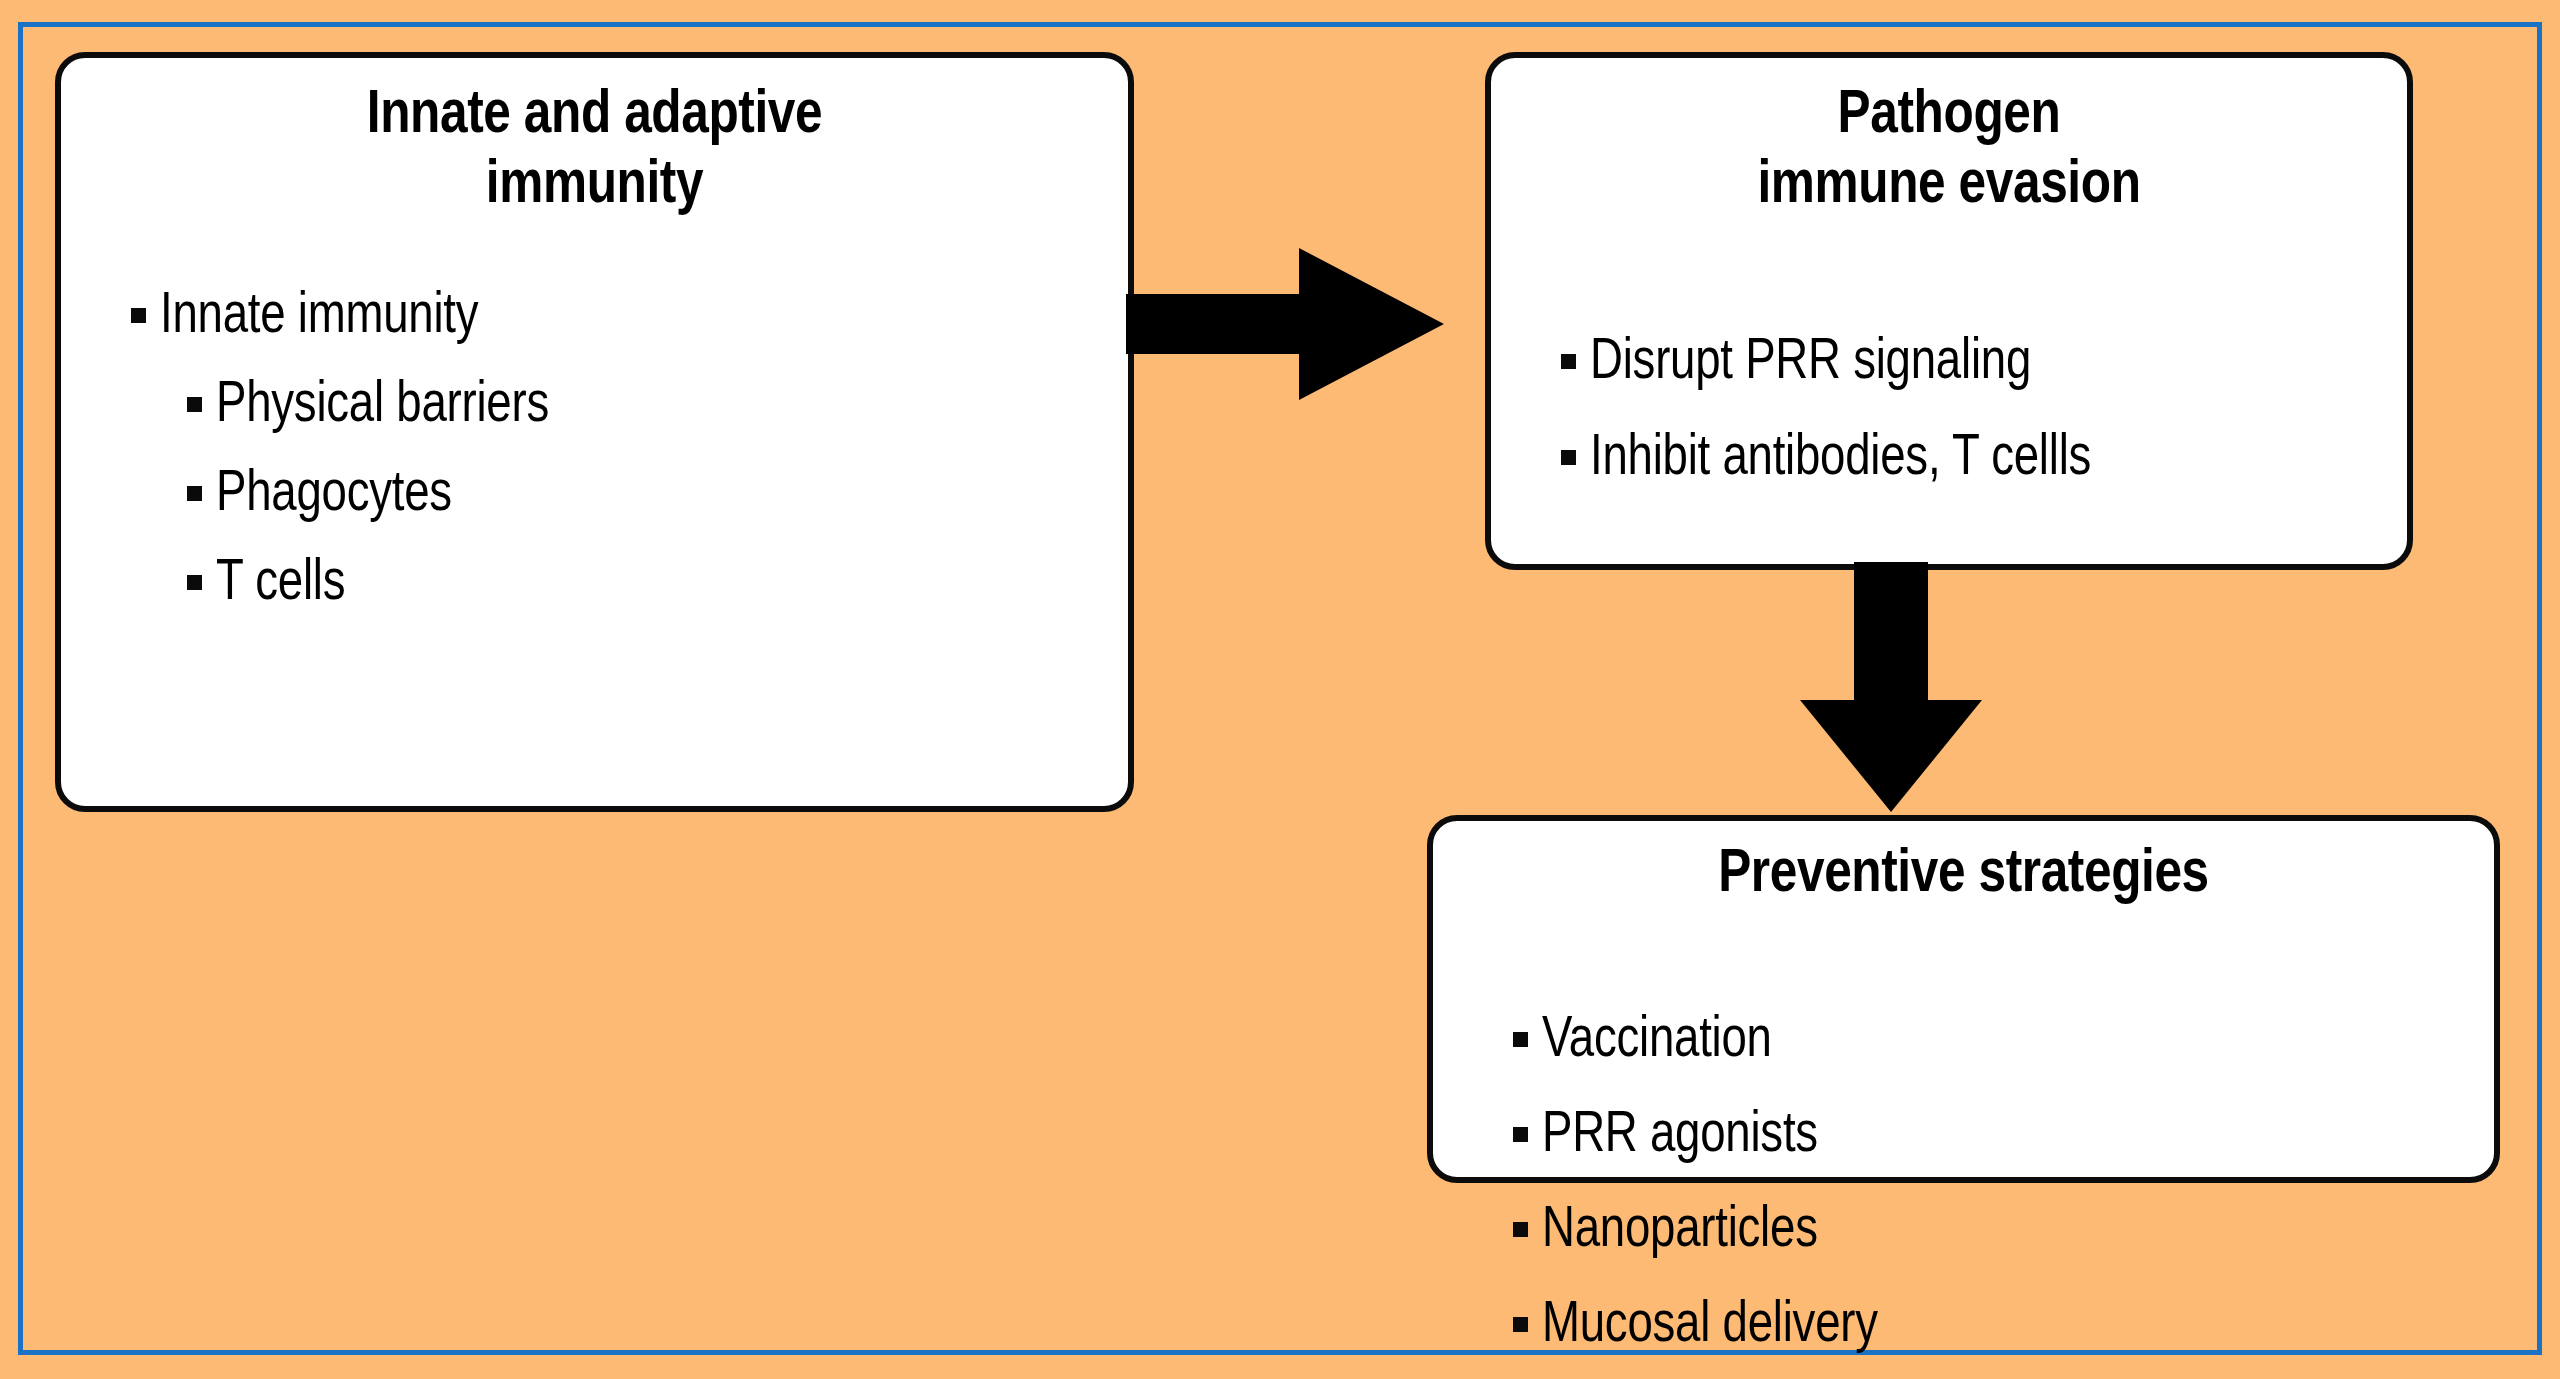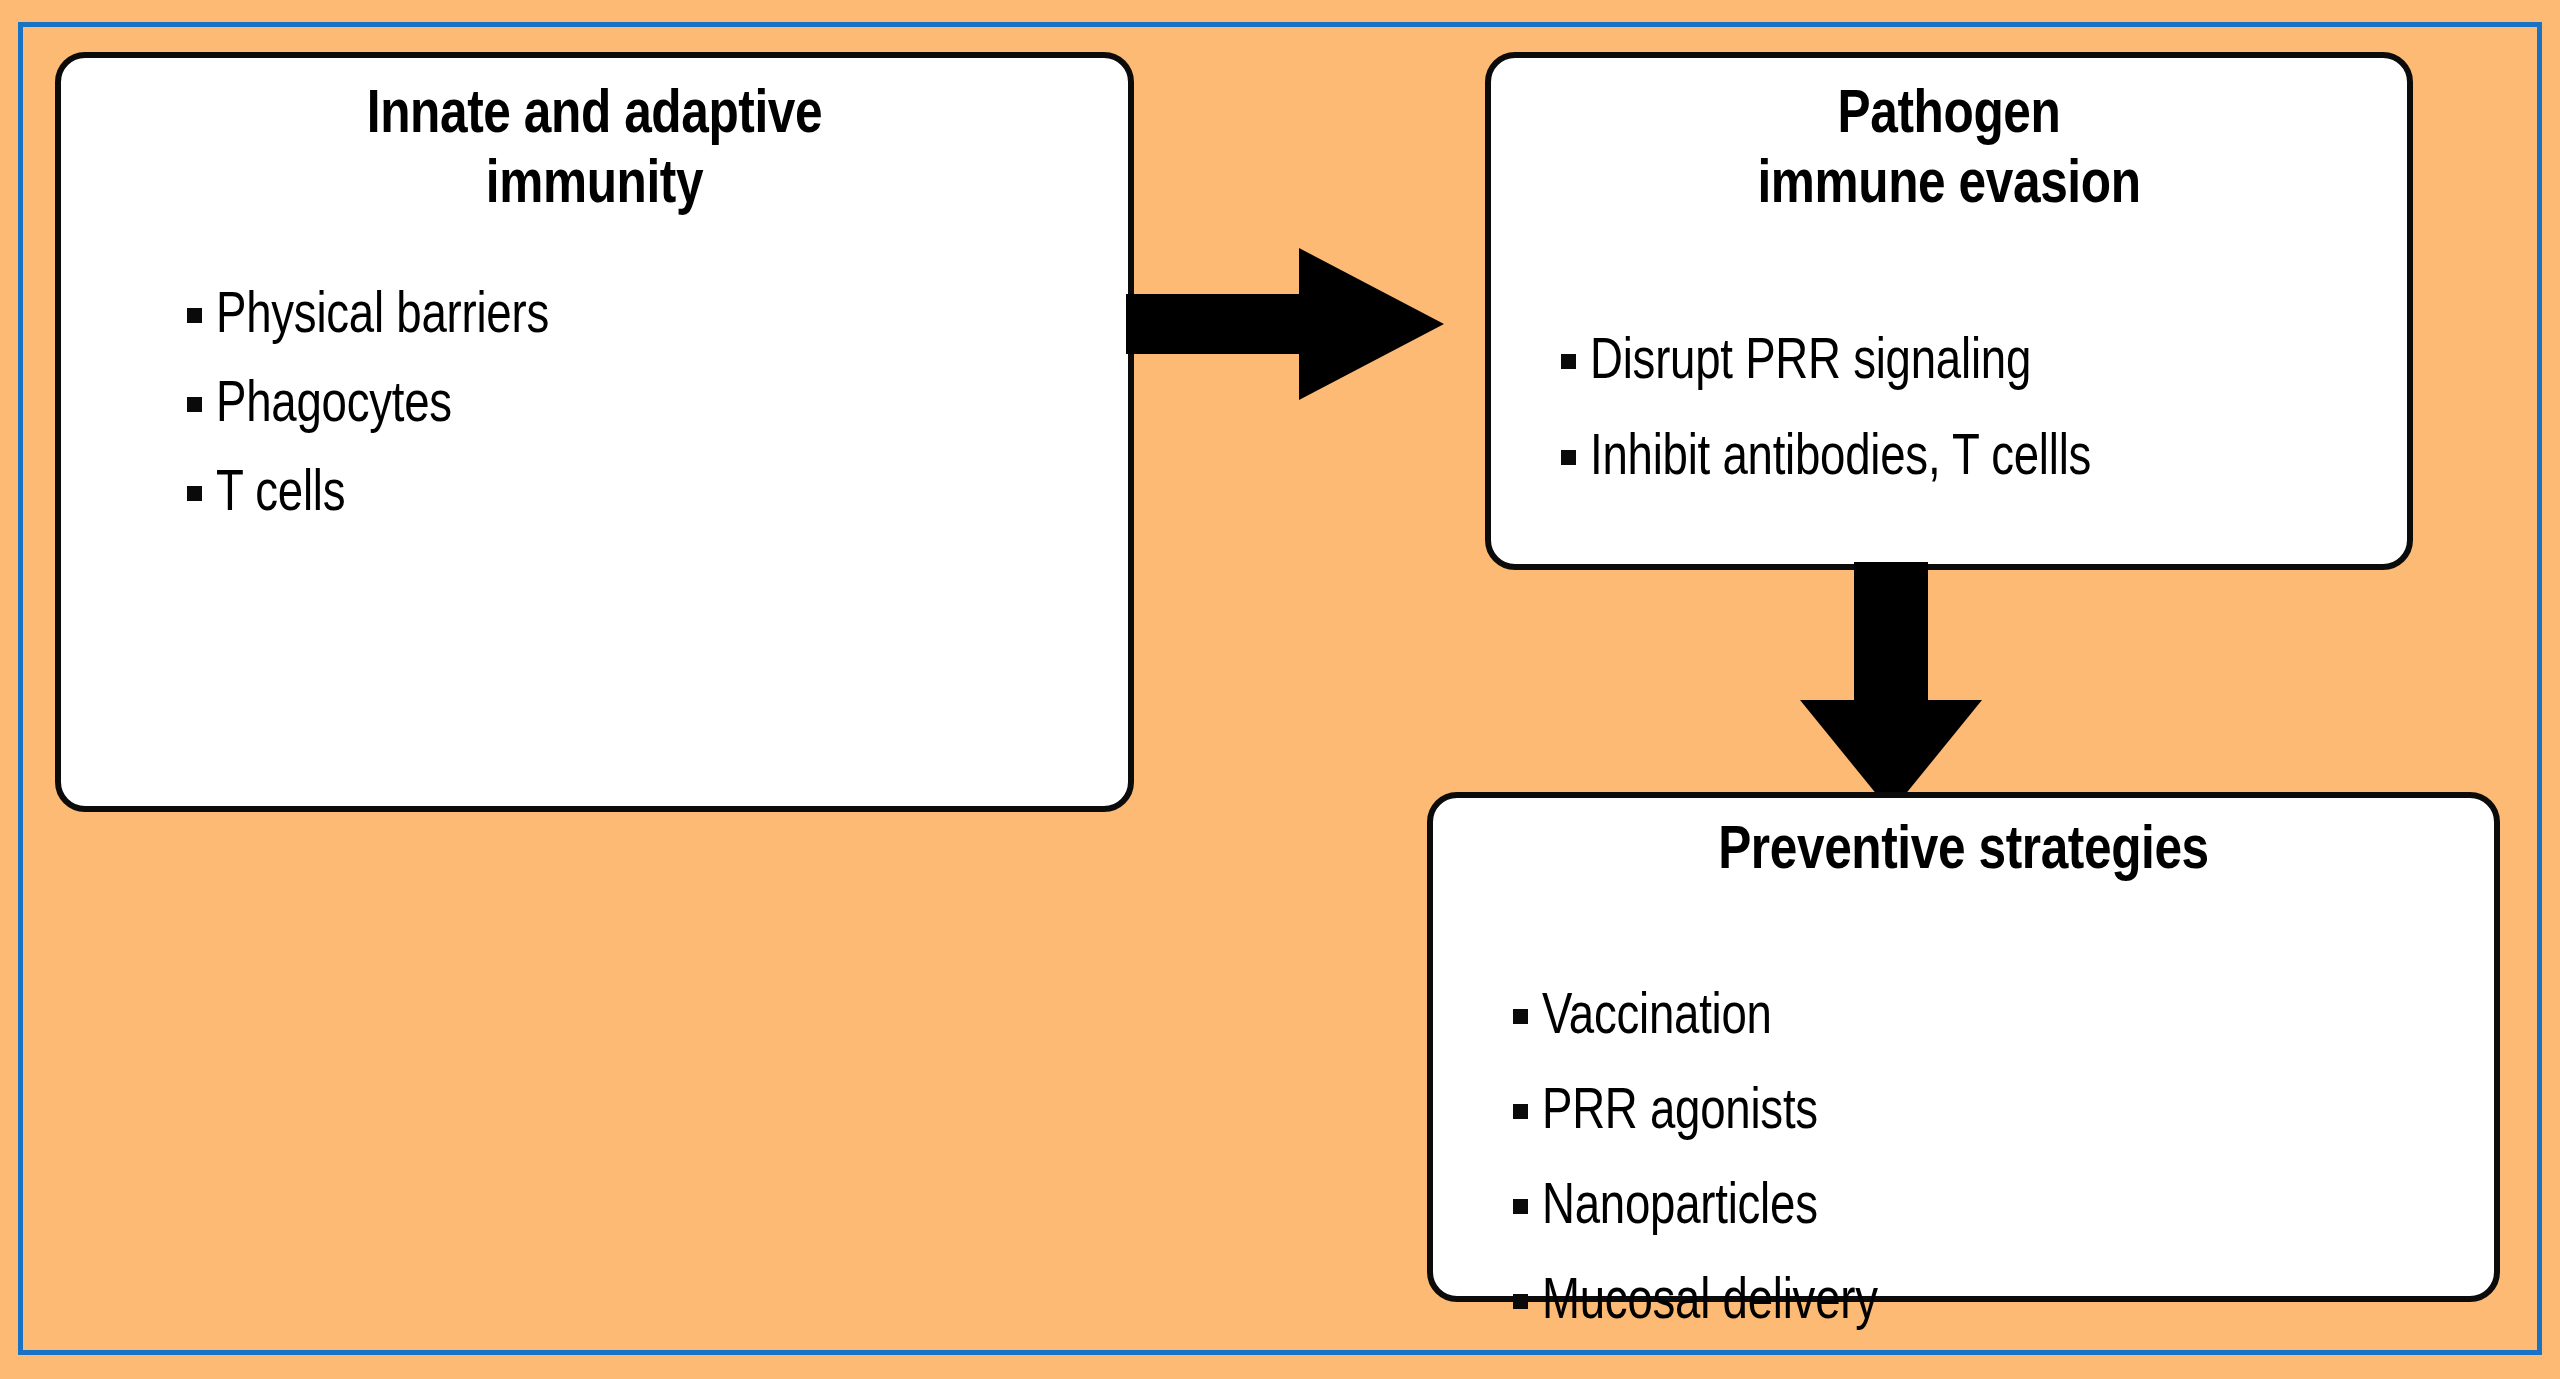--- a/index.html
+++ b/index.html
@@ -30,21 +30,21 @@
   
   .flow-box {
     position: absolute;
     box-sizing: border-box;
     background: #ffffff;
     border: 6px solid #0b0b0b;
     border-radius: 30px;
   }
   #box-immunity   { left: 55px;   top: 52px;  width: 1079px; height: 760px; }
   #box-evasion    { left: 1485px; top: 52px;  width: 928px; height: 518px; }
-  #box-preventive { left: 1427px; top: 792px; width: 1073px; height: 510px; }
+  #box-preventive { left: 1427px; top: 815px; width: 1073px; height: 368px; }
 
   
   .box-title {
     text-align: center;
     font-weight: bold;
     color: #000000;
     letter-spacing: -0.5px;
     transform: scaleX(0.80);
     transform-origin: 50% 0;
     white-space: pre-line;
@@ -135,20 +135,24 @@
 <body>
 
 <div id="canvas">
 
   <div id="outer-frame"></div>
 
   <div class="flow-box" id="box-immunity">
     <div class="box-title" id="title-immunity">Innate and adaptive
 immunity</div>
     <ul class="bullet-list" id="list-immunity">
+      <li class="bullet-item lvl1">
+        <span class="bullet-mark"></span>
+        <span class="bullet-text">Innate immunity</span>
+      </li>
       <li class="bullet-item lvl2">
         <span class="bullet-mark"></span>
         <span class="bullet-text">Physical barriers</span>
       </li>
       <li class="bullet-item lvl2">
         <span class="bullet-mark"></span>
         <span class="bullet-text">Phagocytes</span>
       </li>
       <li class="bullet-item lvl2">
         <span class="bullet-mark"></span>

